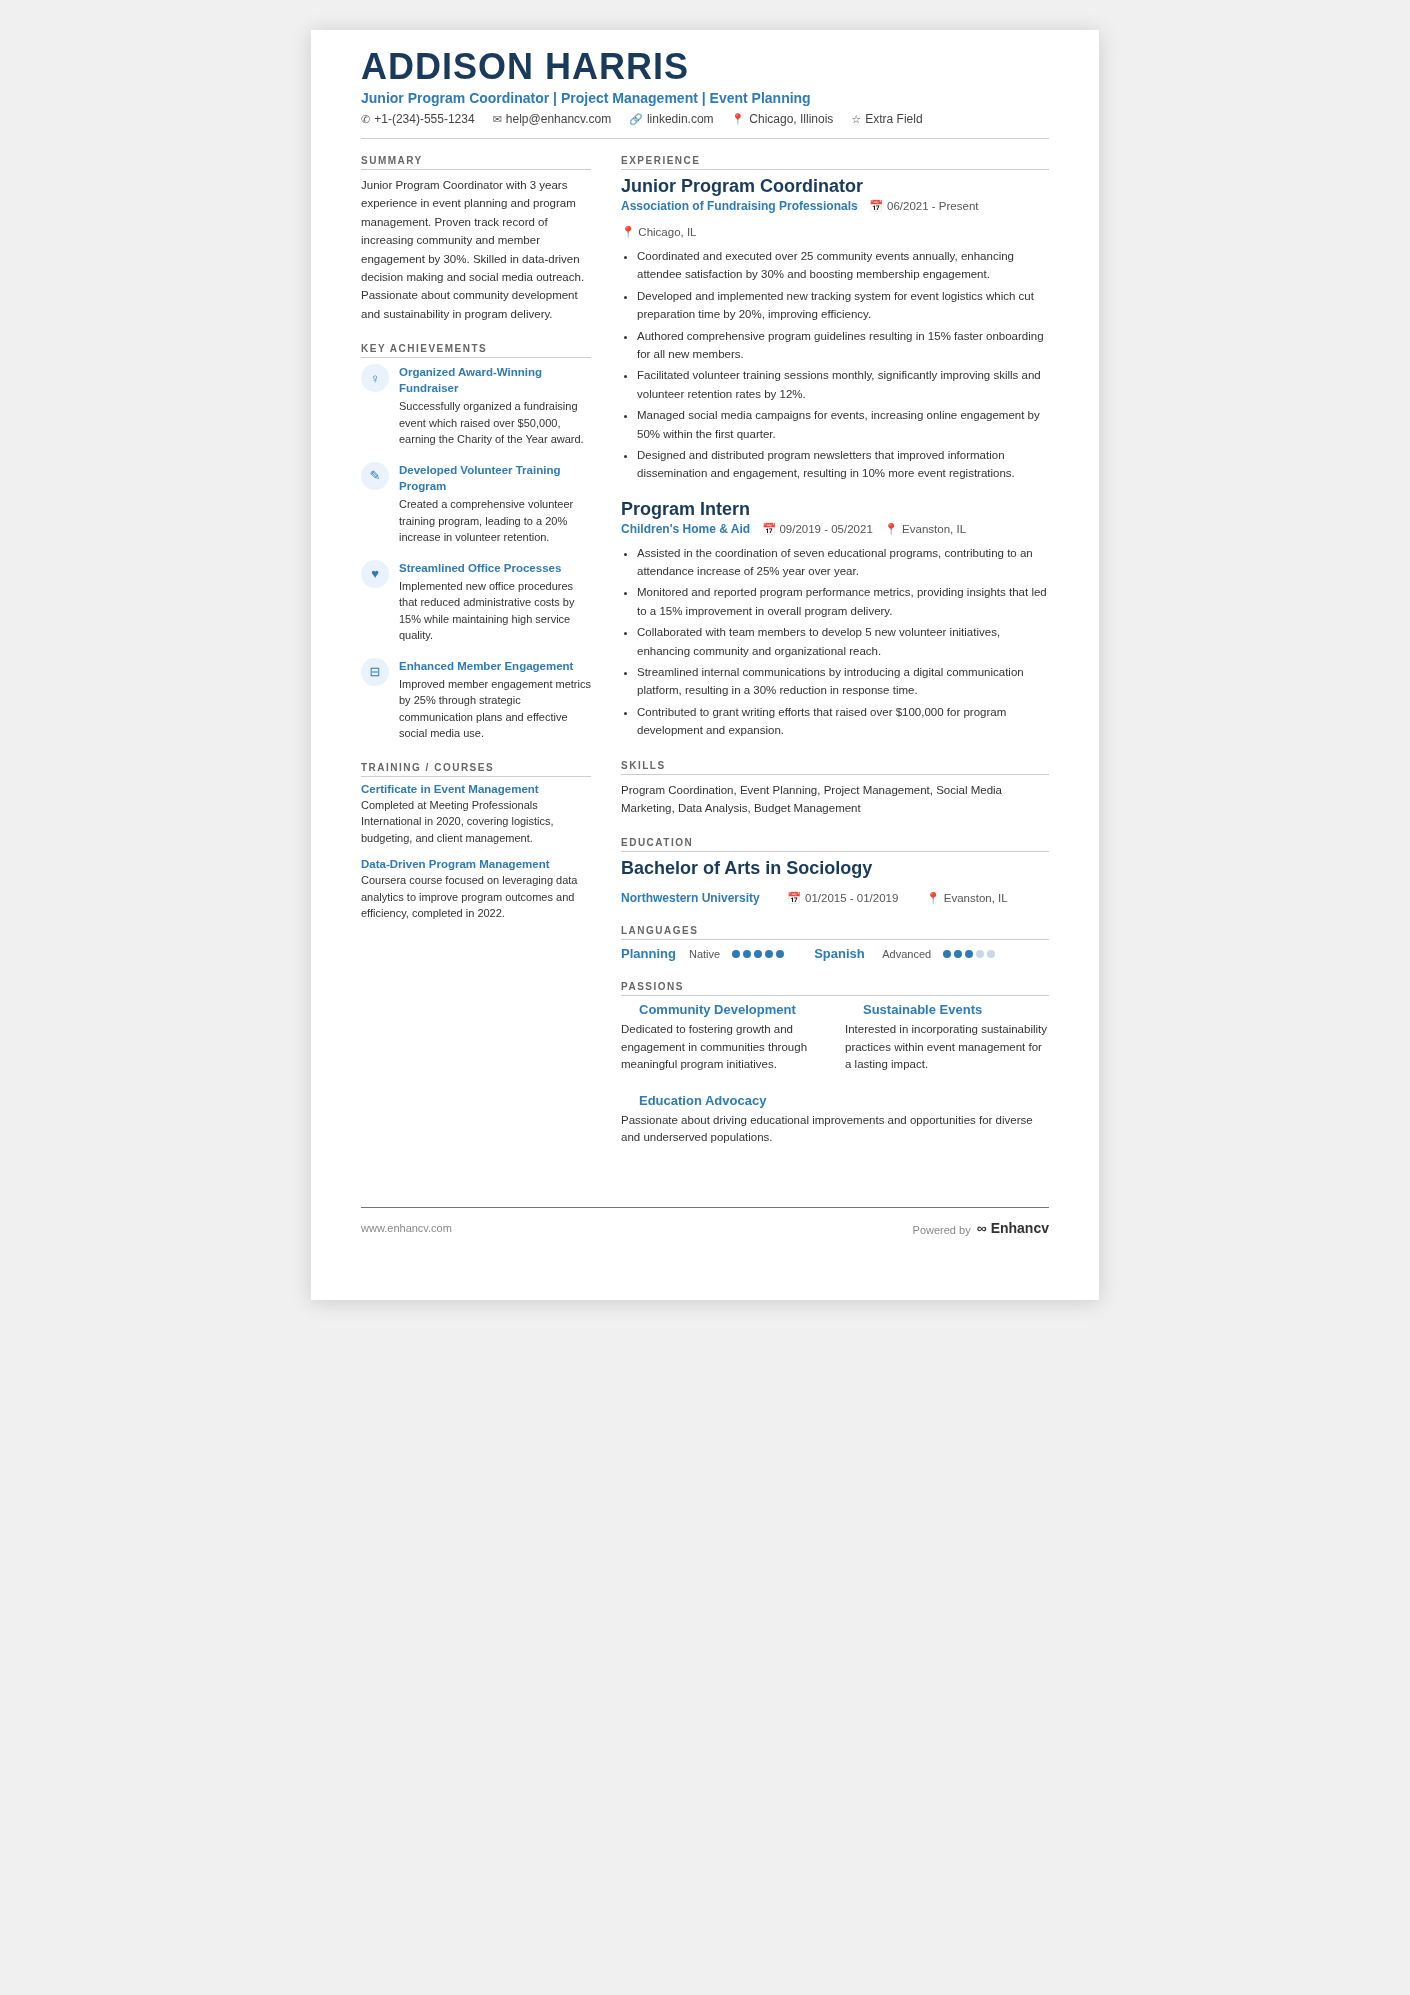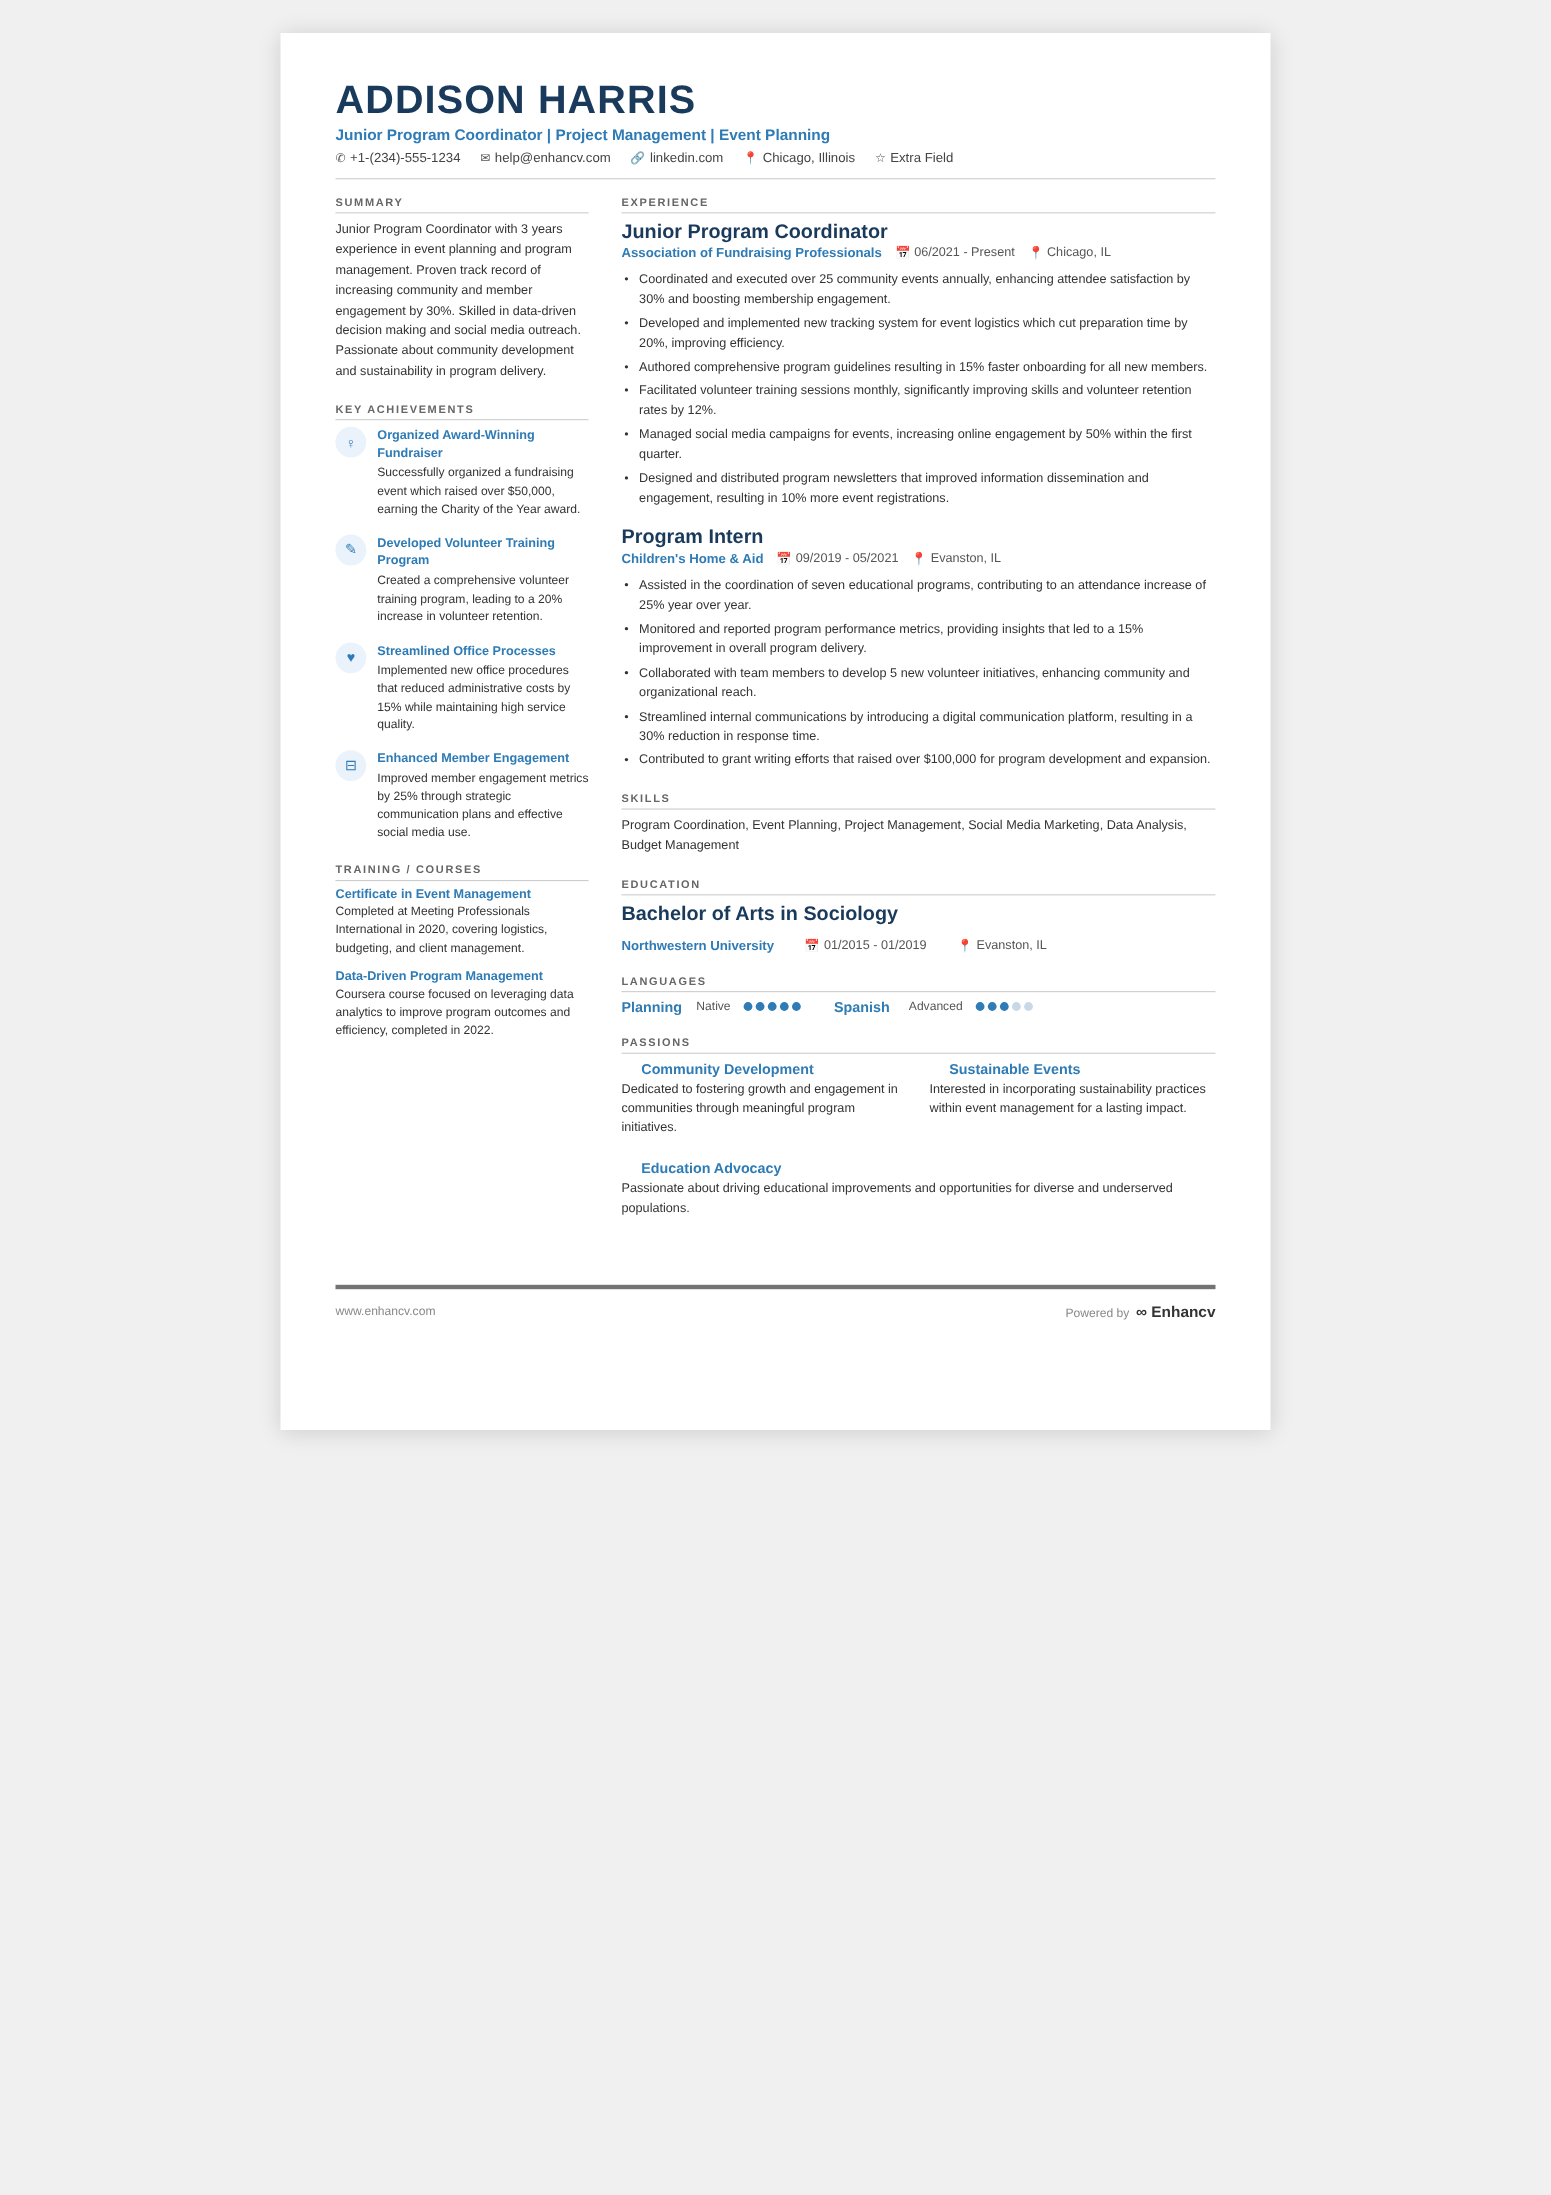--- a/index.html
+++ b/index.html
@@ -5,23 +5,23 @@
     * { margin: 0; padding: 0; box-sizing: border-box; }
     body {
       font-family: 'Arial', sans-serif;
       background: #f0f0f0;
       display: flex;
       justify-content: center;
       padding: 30px 0;
     }
     .page {
       background: #fff;
-      width: 900px;
+      width: 788px;
       min-height: 1270px;
-      padding: 40px 50px 60px 50px;
+      padding: 16px 50px 60px 50px;
       box-shadow: 0 2px 20px rgba(0,0,0,0.15);
     }
     
     .header { margin-bottom: 8px; }
     .header-name {
       font-size: 36px;
       font-weight: 700;
       color: #1a3a5c;
       letter-spacing: 1px;
       text-transform: uppercase;
@@ -250,21 +250,21 @@
       color: #333;
       line-height: 1.5;
     }
     
     .footer {
       display: flex;
       justify-content: space-between;
       align-items: center;
       margin-top: 40px;
       padding-top: 12px;
-      border-top: 4px solid #737373;
+      border-top: 1px solid #737373;
     }
     .footer-site {
       font-size: 11px;
       color: #888;
     }
     .footer-powered {
       font-size: 11px;
       color: #888;
       display: flex;
       align-items: flex-end;

